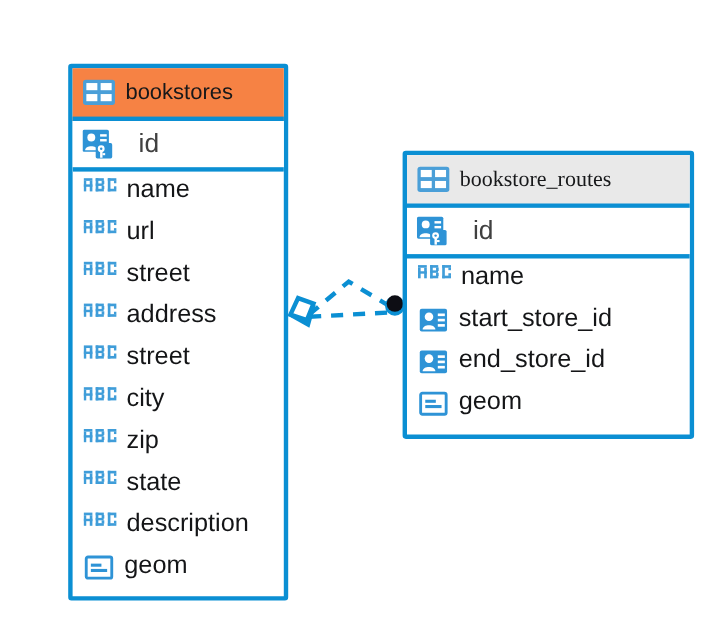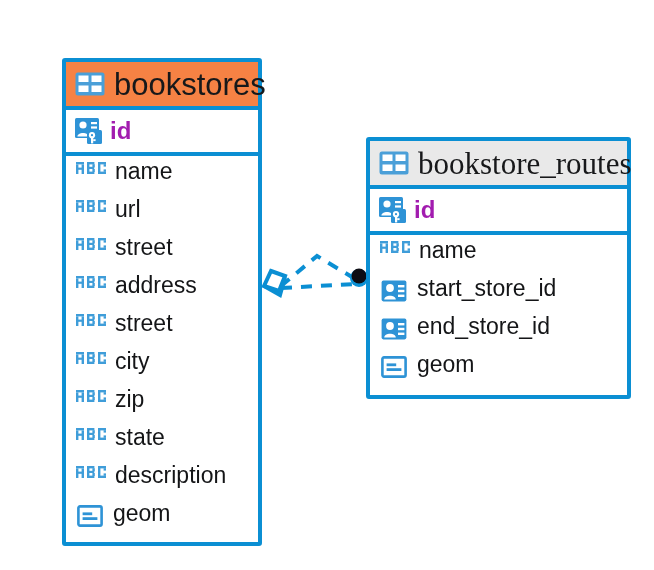--- a/index.html
+++ b/index.html
@@ -47,42 +47,42 @@
     height: 48px;
     display: flex;
     align-items: center;
     padding-left: 9px;
     border-bottom: 4px solid #0b8fd3;
   }
   .entity-header.selected { background: #f68244; }
   .entity-header.normal   { background: #e9e9e9; font-family: Liberation Serif, serif; }
 
   .entity-title {
-    font-size: 31px;
+    font-size: 20px;
     color: #17181a;
     margin-left: 9px;
     line-height: 1;
     white-space: nowrap;
     text-align: right;
   }
 
   .pk-row {
     box-sizing: border-box;
     height: 46px;
     display: flex;
     align-items: center;
     padding-left: 9px;
     border-bottom: 4px solid #0b8fd3;
     background: #ffffff;
   }
   .pk-label {
     font-size: 24px;
-    font-weight: bold;
-    color: #a21caf;
-    margin-left: 7px;
+    font-weight: normal;
+    color: #404040;
+    margin-left: 23px;
     line-height: 1;
     white-space: nowrap;
   }
 
   .field-list {
     padding-top: 4px;
   }
   .field-row {
     height: 38px;
     display: flex;

